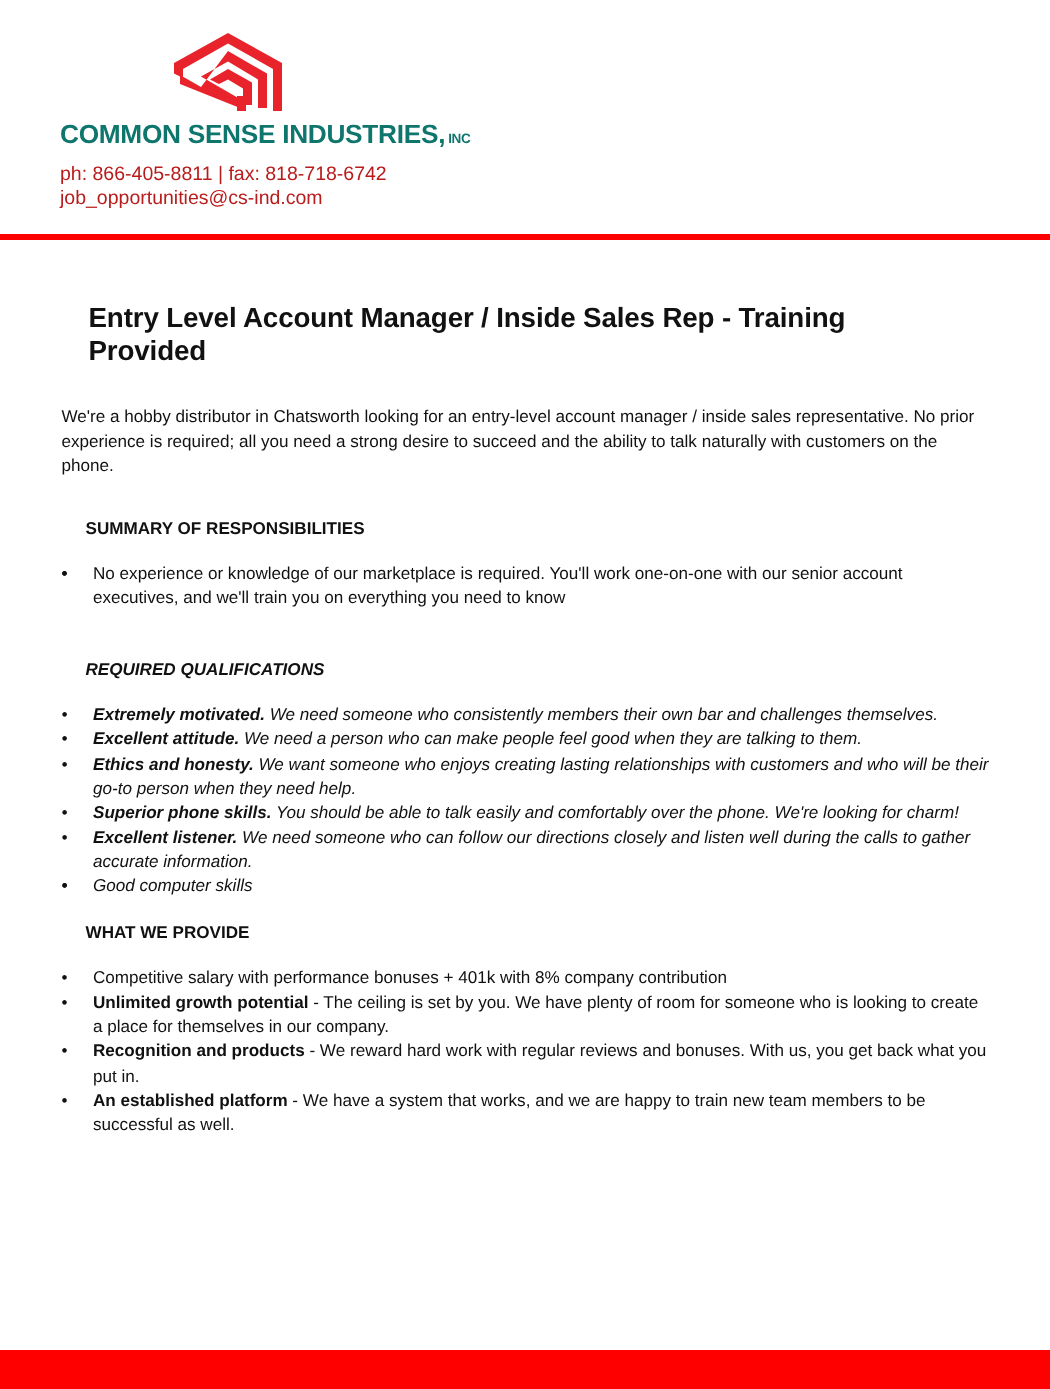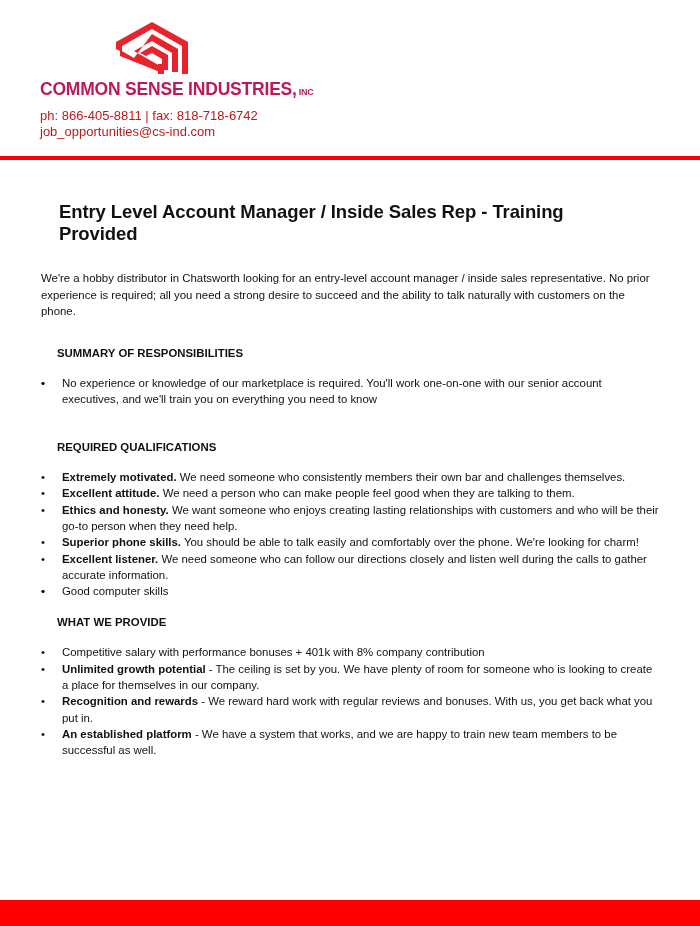--- a/index.html
+++ b/index.html
@@ -6,33 +6,33 @@
     body {
       width: 700px; height: 926px; position: relative; overflow: hidden;
       font-family: "Liberation Sans", sans-serif; color: #111;
     }
     .logo {
       position: absolute; left: 112px; top: 22px; width: 80px; height: 58px;
     }
     .company-name {
       position: absolute; left: 40px; top: 79px;
       font-family: "Liberation Sans", sans-serif; font-weight: bold;
-      font-size: 17.5px; color: #be185d; letter-spacing: -0.2px;
+      font-size: 17.5px; color: #0f766e; letter-spacing: -0.2px;
       white-space: nowrap;
     }
     .company-name .inc { font-size: 9px; margin-left: 2px; }
     .contact { position: absolute; left: 40px; top: 108px; font-size: 13px; line-height: 16px; color: #b91c1c; }
     .top-rule { position: absolute; left: 0; top: 156px; width: 700px; height: 4px; background: #ff0000; }
     .bottom-bar { position: absolute; left: 0; top: 900px; width: 700px; height: 26px; background: #ff0000; }
     .content { position: absolute; left: 41px; top: 183px; width: 620px; }
     h1 { margin: 18px; font-size: 18.5px; font-weight: bold; letter-spacing: -0.1px; color: #111; }
     .intro { margin: 25px 0 0 0; font-size: 11.4px; line-height: 16.5px; }
     h2 { font-size: 11.4px; font-weight: bold; margin: 16px; }
     .sec1 { margin-top: 27px; }
-    .sec2 { margin-top: 34px; }
+    .sec2 { margin-top: 34px; font-style: italic; }
     .sec3 { margin-top: 17px; }
     ul { list-style: none; margin: 8px 0 0 0; padding: 0; }
     li { position: relative; padding-left: 21px; font-size: 11.4px; line-height: 16.3px; }
     li .bullet { position: absolute; left: 0; top: 0; }
     li b { font-weight: bold; }
   </style>
 </head>
 <body>
 
 <svg class="logo" viewBox="0 0 80 58">
@@ -78,19 +78,19 @@
         <li><span class="bullet">•</span></li>
         <li><span class="bullet">•</span><span>Good computer skills</span></li>
       </ul>
   </div>
 
   <div class="sec3">
     <h2>WHAT WE PROVIDE</h2>
     <ul>
         <li><span class="bullet">•</span><span>Competitive salary with performance bonuses + 401k with 8% company contribution</span></li>
         <li><span class="bullet">•</span><b>Unlimited growth potential</b><span> - The ceiling is set by you. We have plenty of room for someone who is looking to create a place for themselves in our company.</span></li>
-        <li><span class="bullet">•</span><b>Recognition and rewards</b><span> - We reward hard work with regular reviews and bonuses. With us, you get back what you put in.</span></li>
+        <li><span class="bullet">•</span><b>Recognition and products</b><span> - We reward hard work with regular reviews and bonuses. With us, you get back what you put in.</span></li>
         <li><span class="bullet">•</span><b>An established platform</b><span> - We have a system that works, and we are happy to train new team members to be successful as well.</span></li>
       </ul>
   </div>
 </div>
 
 <div class="bottom-bar"></div>
 
 </body></html>

